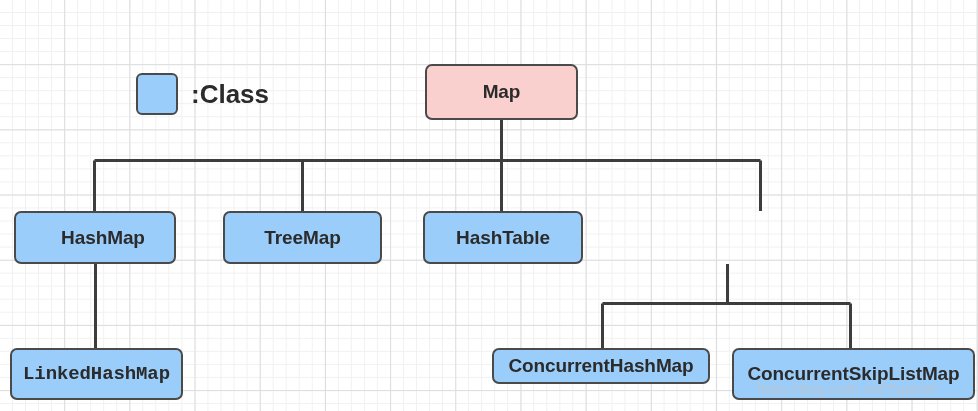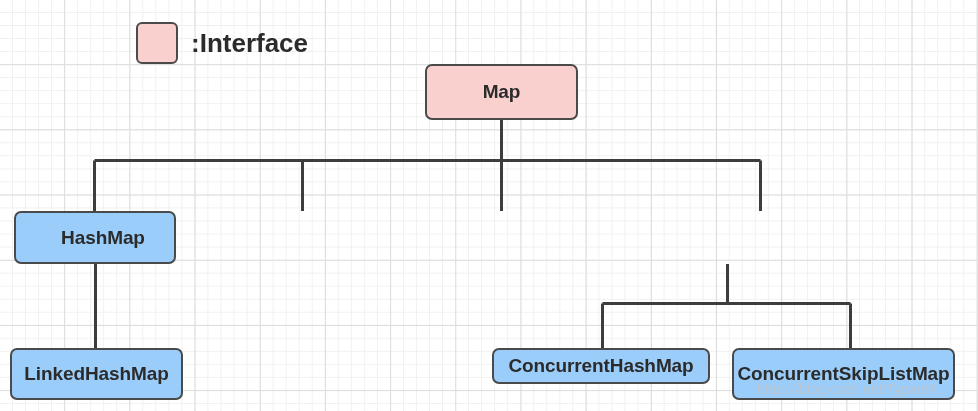--- a/index.html
+++ b/index.html
@@ -116,34 +116,36 @@
       <path d="M 95.5 264 L 95.5 348"></path>
 
       <path d="M 727.5 264 L 727.5 303.5"></path>
 
       <path d="M 602.5 303.5 L 850.5 303.5"></path>
       <path d="M 602.5 303.5 L 602.5 348"></path>
       <path d="M 850.5 303.5 L 850.5 348"></path>
     </g>
   </svg>
 
-  <div class="legend-row" style="left:136px; top:22px;">
-    <div class="swatch iface"></div>
-    <div class="legend-label">:Interface</div>
+
+  <div class="legend-row" style="left:136px; top:73px;">
+    <div class="swatch klass"></div>
+    <div class="legend-label">:Class</div>
   </div>
-
 
   <div class="node iface" style="left:425px; top:52px; width:153px; height:56px;">Map</div>
 
   <div class="node klass" style="left:14px; top:211px; width:162px; height:53px;padding-left:16px;">HashMap</div>
 
+  <div class="node klass" style="left:223px; top:211px; width:159px; height:53px;">TreeMap</div>
+
+  <div class="node klass" style="left:423px; top:211px; width:160px; height:53px;">HashTable</div>
 
 
-
-  <div class="node klass" style="left:10px; top:348px; width:173px; height:52px;">LinkedHashMap</div>
+  <div class="node klass" style="left:10px; top:348px; width:173px; height:52px;font-family:Liberation Mono, monospace;">LinkedHashMap</div>
 
   <div class="node klass" style="left:492px; top:348px; width:218px; height:36px;">ConcurrentHashMap</div>
 
-  <div class="node klass" style="left:732px; top:348px; width:223px; height:52px;">ConcurrentSkipListMap</div>
+  <div class="node klass" style="left:732px; top:348px; width:243px; height:52px;">ConcurrentSkipListMap</div>
 
   <div id="watermark">https://blog.csdn.net/TypantK</div>
 
 </div>
 
 </body></html>

